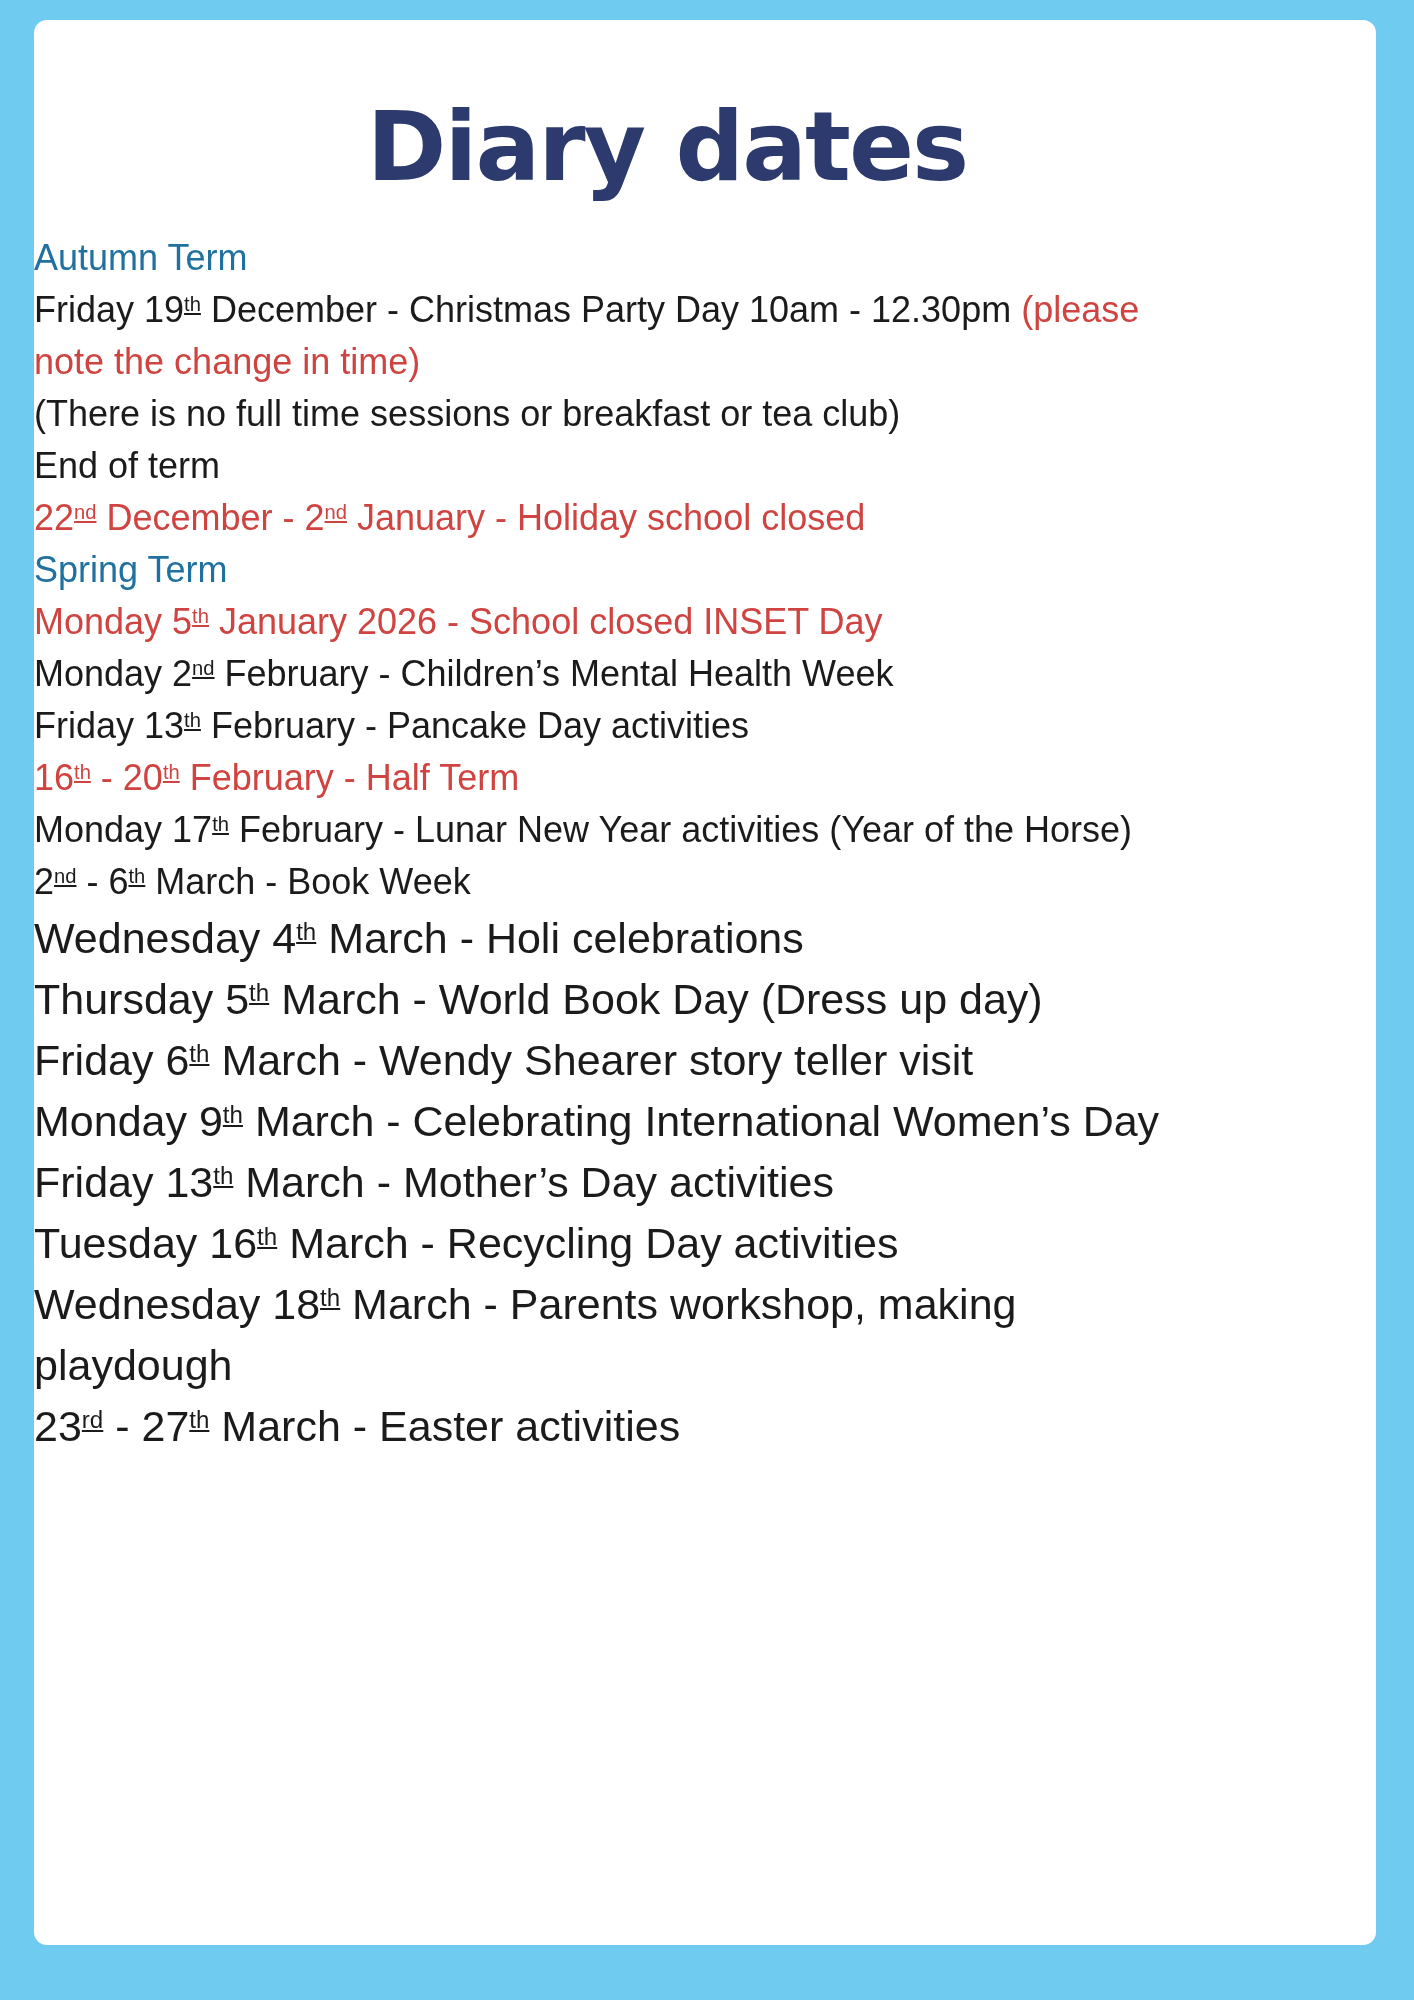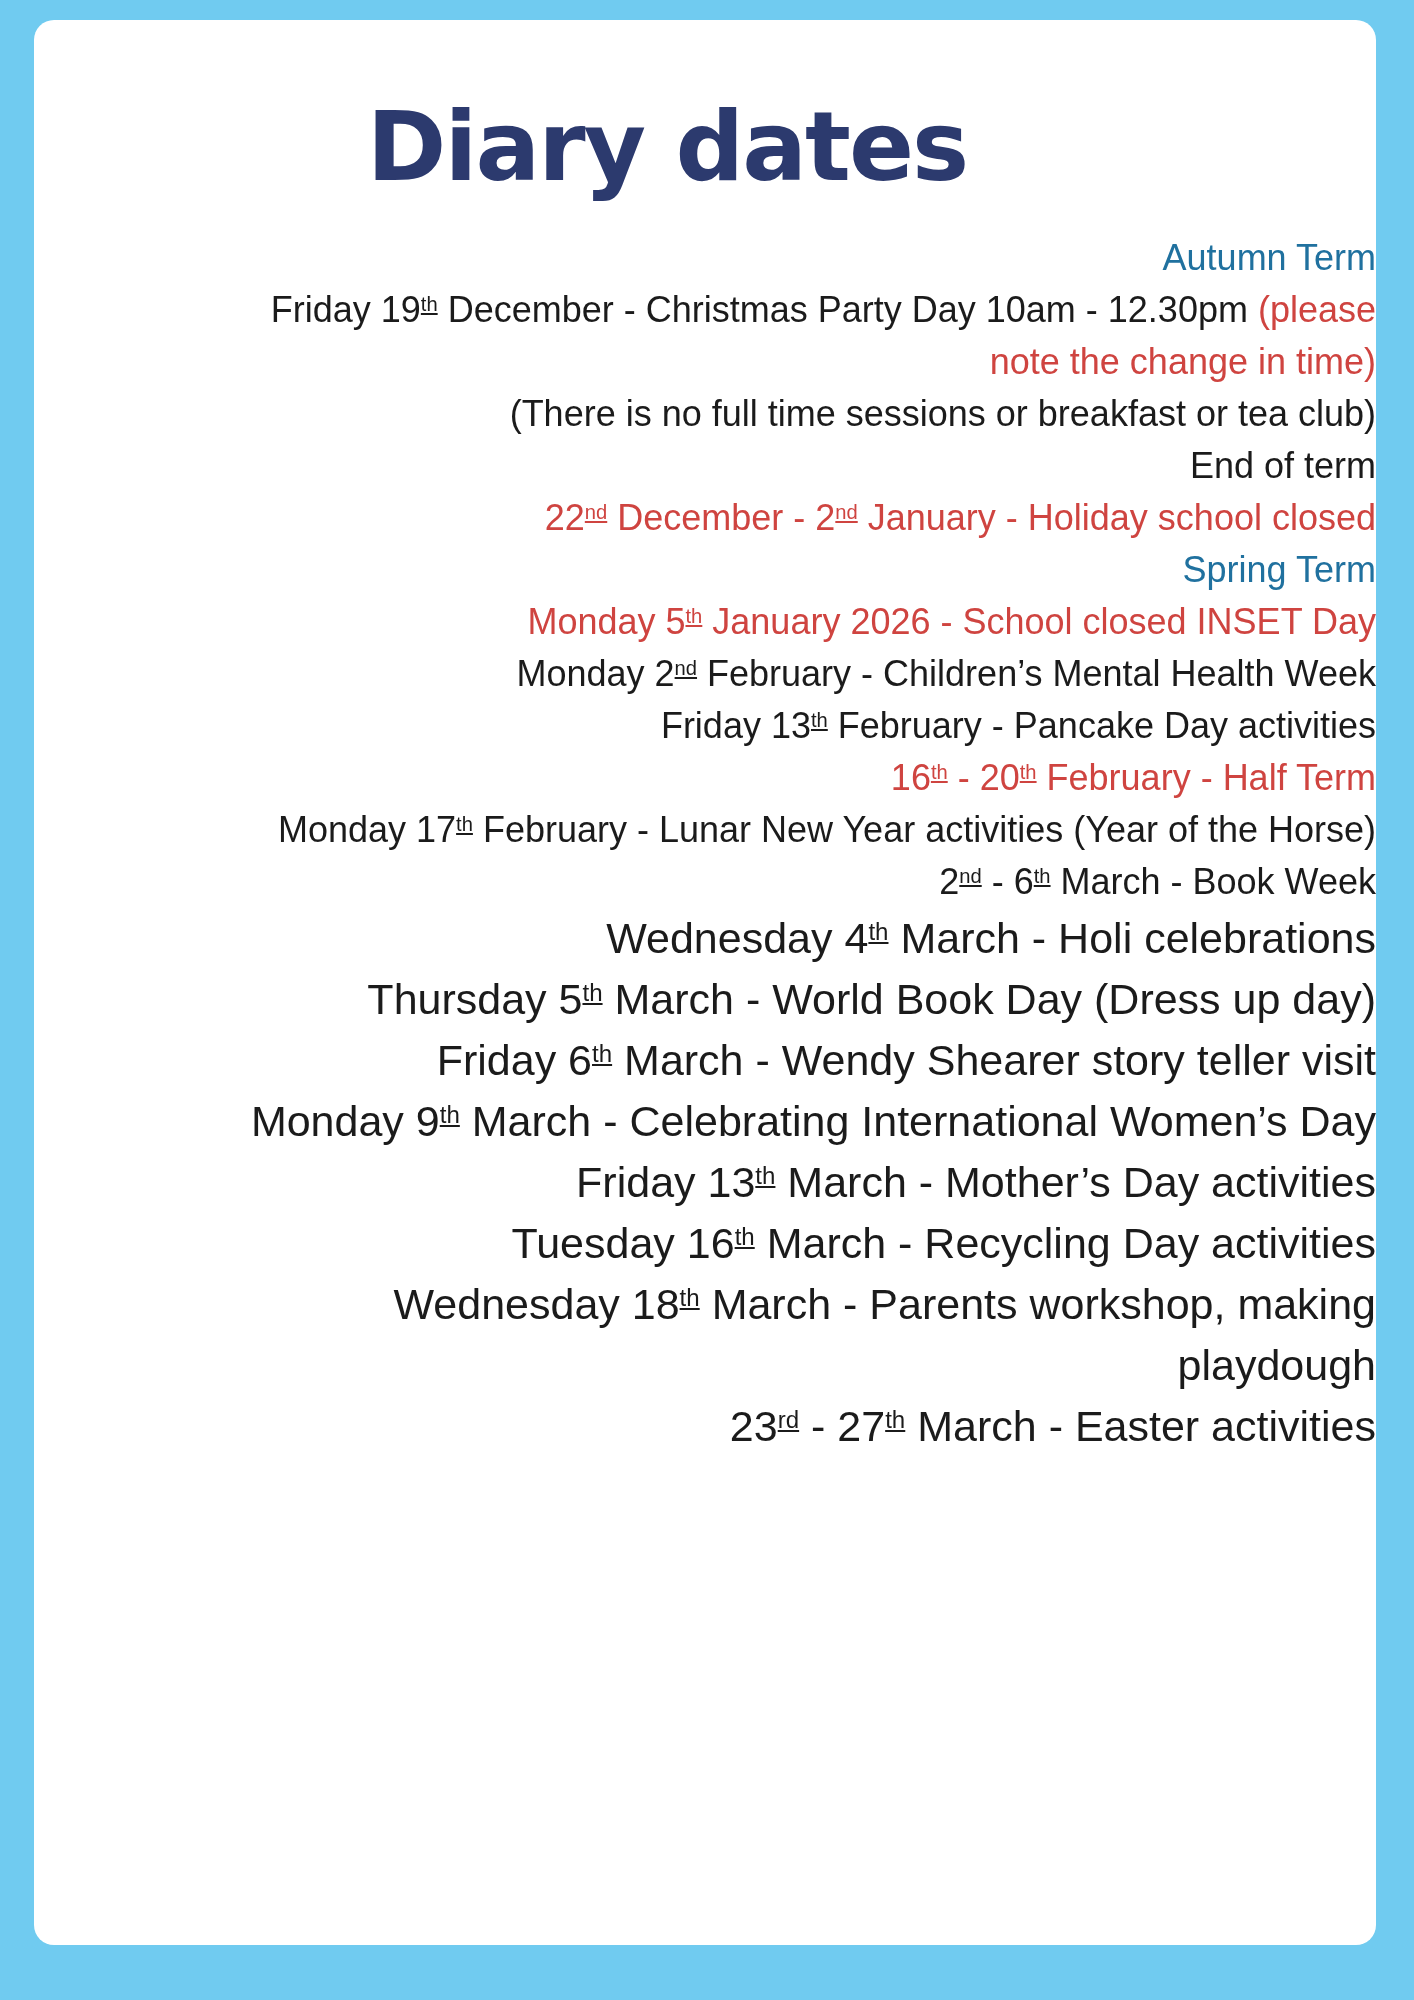--- a/index.html
+++ b/index.html
@@ -18,38 +18,38 @@
     inset: 0;
     background: var(--border, #70cbf0);
   }
   .card {
     position: absolute;
     top: 20px;
     left: 34px;
     right: 38px;
     bottom: 55px;
     background: var(--card, #ffffff);
-    border-radius: 20px;
+    border-radius: 13px;
   }
   h1.title {
     margin: 79px 0 0 0;
     padding: 0;
     text-align: center;
     position: relative;
     left: -38px;
     font-family: "DejaVu Sans", sans-serif;
     font-weight: 800;
     font-size: 96px;
     line-height: 1;
     letter-spacing: -2px;
     color: var(--title, #2c3a6e);
   }
   .lines {
     margin-top: 37px;
-    text-align: right;
+    text-align: left;
     width: 100%;
   }
   .line {
     white-space: nowrap;
     color: var(--text, #1b1b1b);
   }
   .line.small {
     font-size: 36px;
     line-height: 52px;
   }

